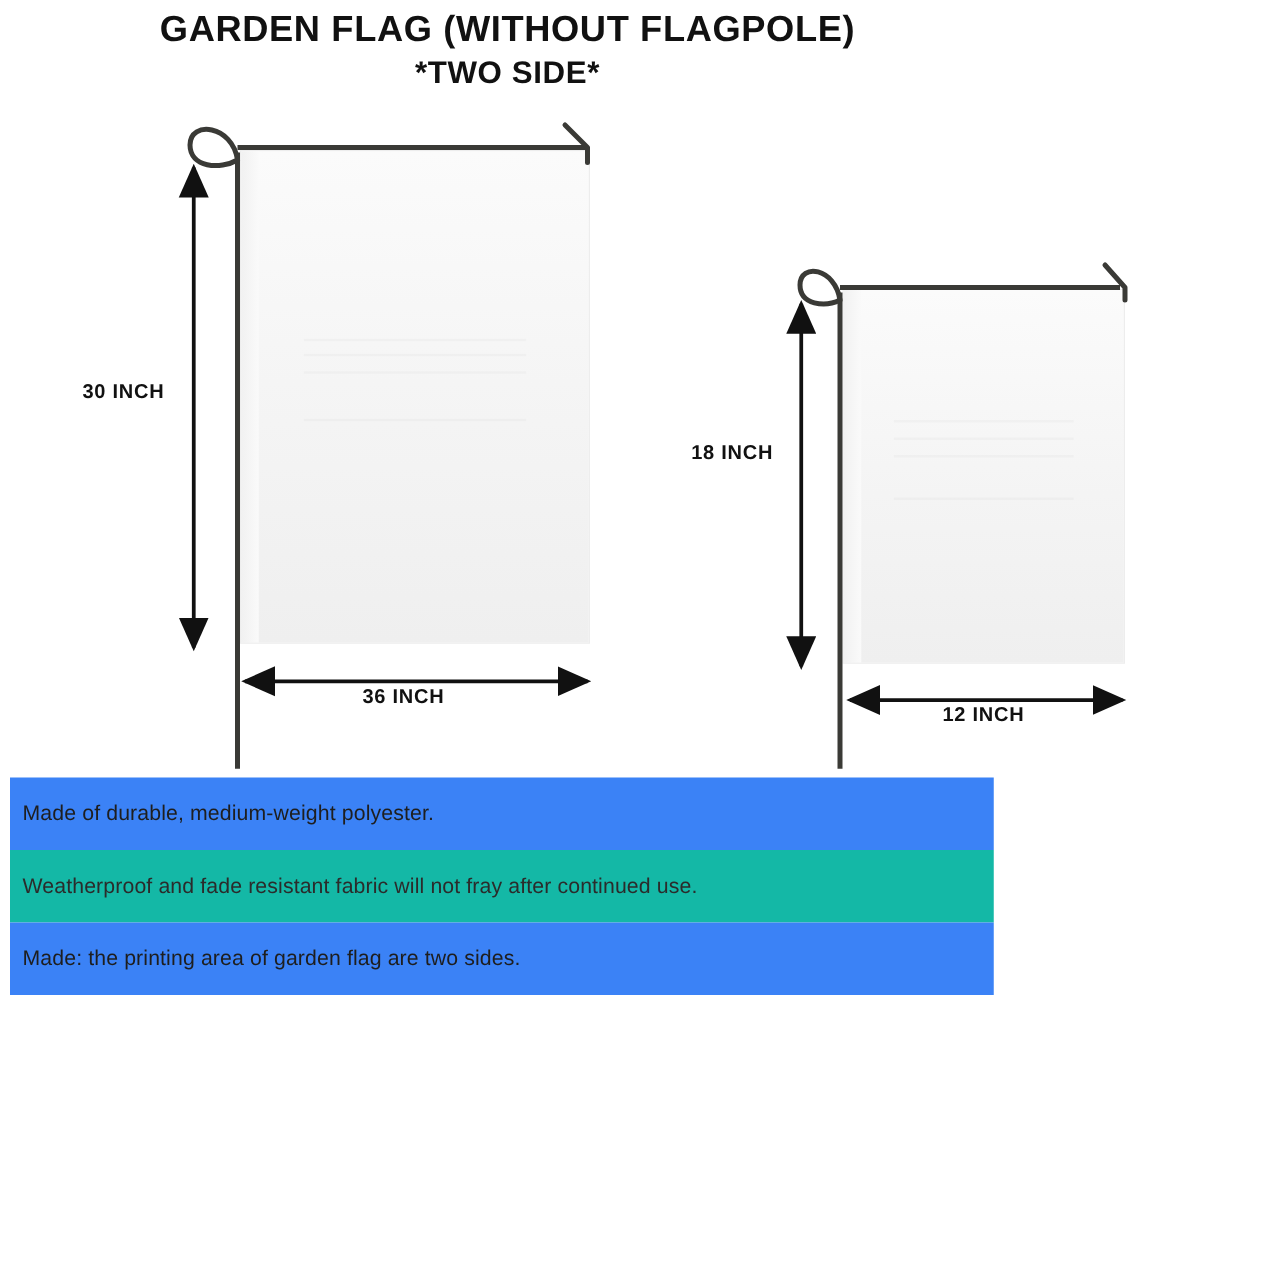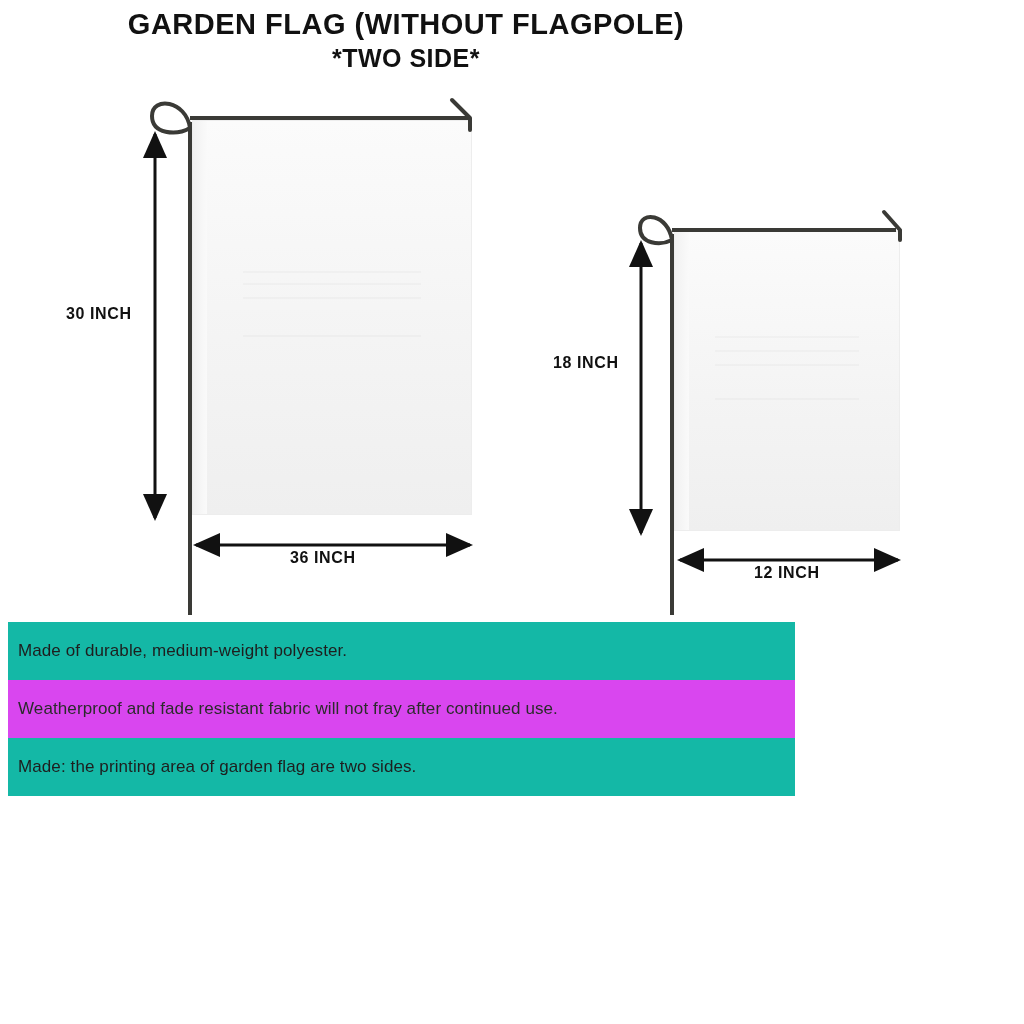--- a/index.html
+++ b/index.html
@@ -107,22 +107,22 @@
   .feature-row {
     height: 58px;
     display: flex;
     align-items: center;
     padding-left: 10px;
     box-sizing: border-box;
     font-size: 17px;
     color: #2b2b2b;
     letter-spacing: 0.1px;
   }
-  .feature-row.shaded { background: #14b8a6; color: #1e1e1e; }
-  .feature-row.plain  { background: #d946ef; }
+  .feature-row.shaded { background: #3b82f6; color: #1e1e1e; }
+  .feature-row.plain  { background: #14b8a6; }
 </style>
 </head>
 <body>
 
 <div class="title-block">
   <div class="title-line1">GARDEN FLAG (WITHOUT FLAGPOLE)</div>
   <div class="title-line2">*TWO SIDE*</div>
 </div>
 
 <div class="flag flag-large">

